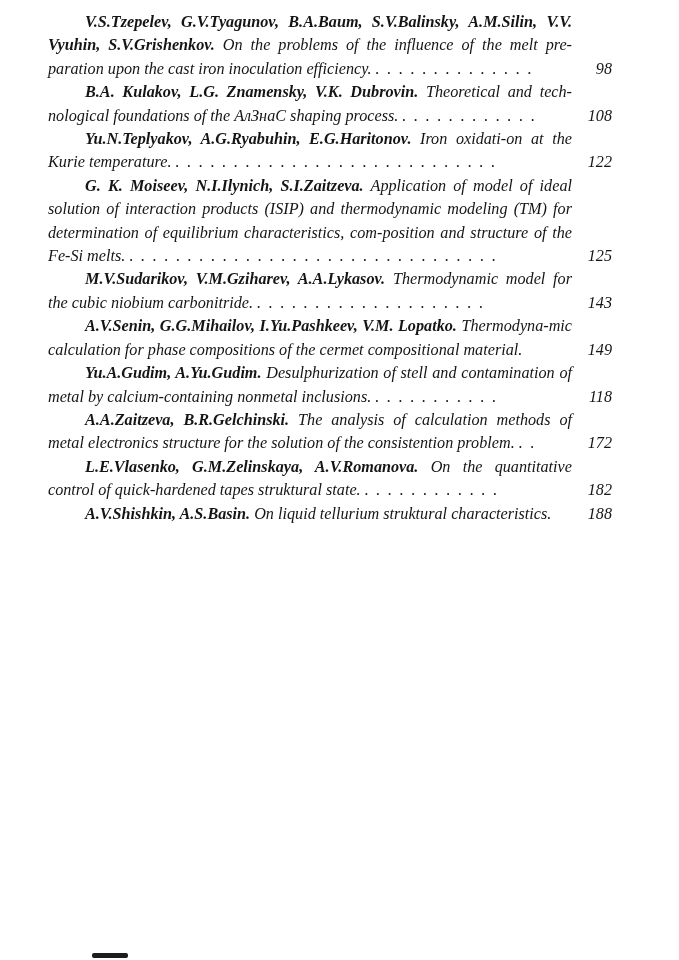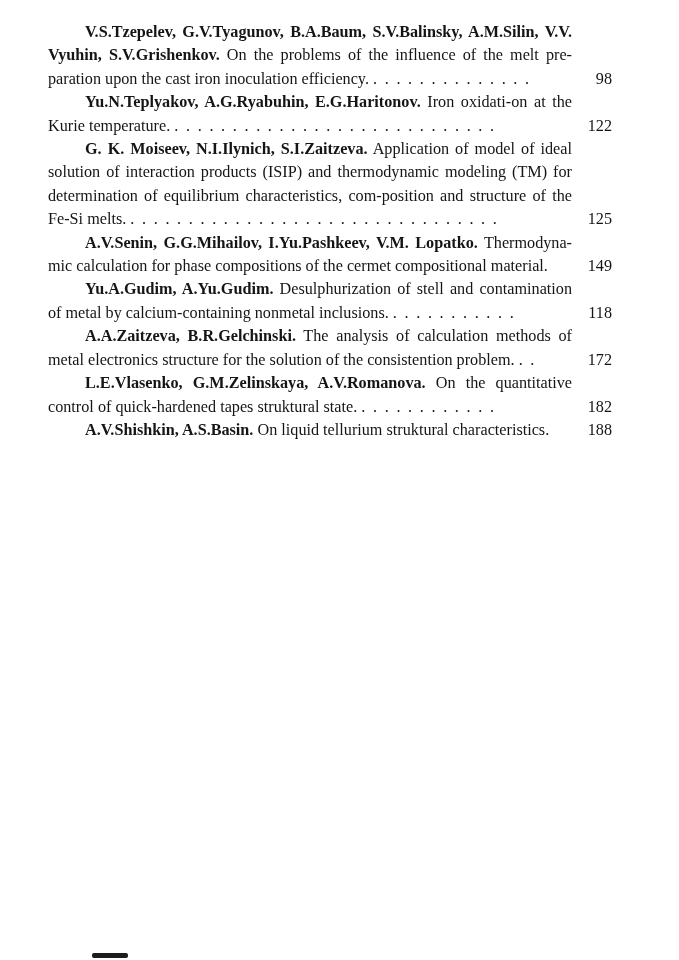--- a/index.html
+++ b/index.html
@@ -8,23 +8,24 @@
     position: relative;
     width: 679px;
     height: 960px;
     background: #ffffff;
     overflow: hidden;
     font-family: "Liberation Serif", serif;
     color: #151515;
   }
   .content {
     position: absolute;
-    top: 21px;
+    top: 11px;
     left: 48px;
     width: 564px;
+    font-style: italic;
   }
   .entry { position: relative; }
   .entry-text {
     width: 524px;
     margin: 0;
     text-align: justify;
     text-indent: 37px;
     font-size: 16.2px;
     line-height: 23.4px;
   }
@@ -52,32 +53,40 @@
 <body>
 
 <div class="page">
   <div class="content">
 
     <div class="entry">
       <p class="entry-text"><span class="authors">V.S.Tzepelev, G.V.Tyagunov, B.A.Baum, S.V.Balinsky, A.M.Silin, V.V. Vyuhin, S.V.Grishenkov.</span> <span>On the problems of the influence of the melt pre-paration upon the cast iron inoculation efficiency.</span> <span class="leader">. . . . . . . . . . . . . .</span></p>
       <span class="pagenum">98</span>
     </div>
 
+    <div class="entry">
+      <p class="entry-text"><span class="authors">B.A. Kulakov, L.G. Znamensky, V.K. Dubrovin.</span> <span>Theoretical and tech-nological foundations of the АлЗнаС shaping process.</span> <span class="leader">. . . . . . . . . . . .</span></p>
+      <span class="pagenum">108</span>
+    </div>
 
 
     <div class="entry">
       <p class="entry-text"><span class="authors">Yu.N.Teplyakov, A.G.Ryabuhin, E.G.Haritonov.</span> <span>Iron oxidati-on at the Kurie temperature.</span> <span class="leader">. . . . . . . . . . . . . . . . . . . . . . . . . . . .</span></p>
       <span class="pagenum">122</span>
     </div>
 
     <div class="entry">
       <p class="entry-text"><span class="authors">G. K. Moiseev, N.I.Ilynich, S.I.Zaitzeva.</span> <span>Application of model of ideal solution of interaction products (ISIP) and thermodynamic modeling (TM) for determination of equilibrium characteristics, com-position and structure of the Fe-Si melts.</span> <span class="leader">. . . . . . . . . . . . . . . . . . . . . . . . . . . . . . . .</span></p>
       <span class="pagenum">125</span>
     </div>
 
+    <div class="entry">
+      <p class="entry-text"><span class="authors">M.V.Sudarikov, V.M.Gziharev, A.A.Lykasov.</span> <span>Thermodynamic model for the cubic niobium carbonitride.</span> <span class="leader">. . . . . . . . . . . . . . . . . . . .</span></p>
+      <span class="pagenum">143</span>
+    </div>
 
     <div class="entry">
       <p class="entry-text"><span class="authors">A.V.Senin, G.G.Mihailov, I.Yu.Pashkeev, V.M. Lopatko.</span> <span>Thermodyna-mic calculation for phase compositions of the cermet compositional material.</span> <span class="leader"></span></p>
       <span class="pagenum">149</span>
     </div>
 
     <div class="entry">
       <p class="entry-text"><span class="authors">Yu.A.Gudim, A.Yu.Gudim.</span> <span>Desulphurization of stell and contamination of metal by calcium-containing nonmetal inclusions.</span> <span class="leader">. . . . . . . . . . .</span></p>
       <span class="pagenum">118</span>
     </div>

